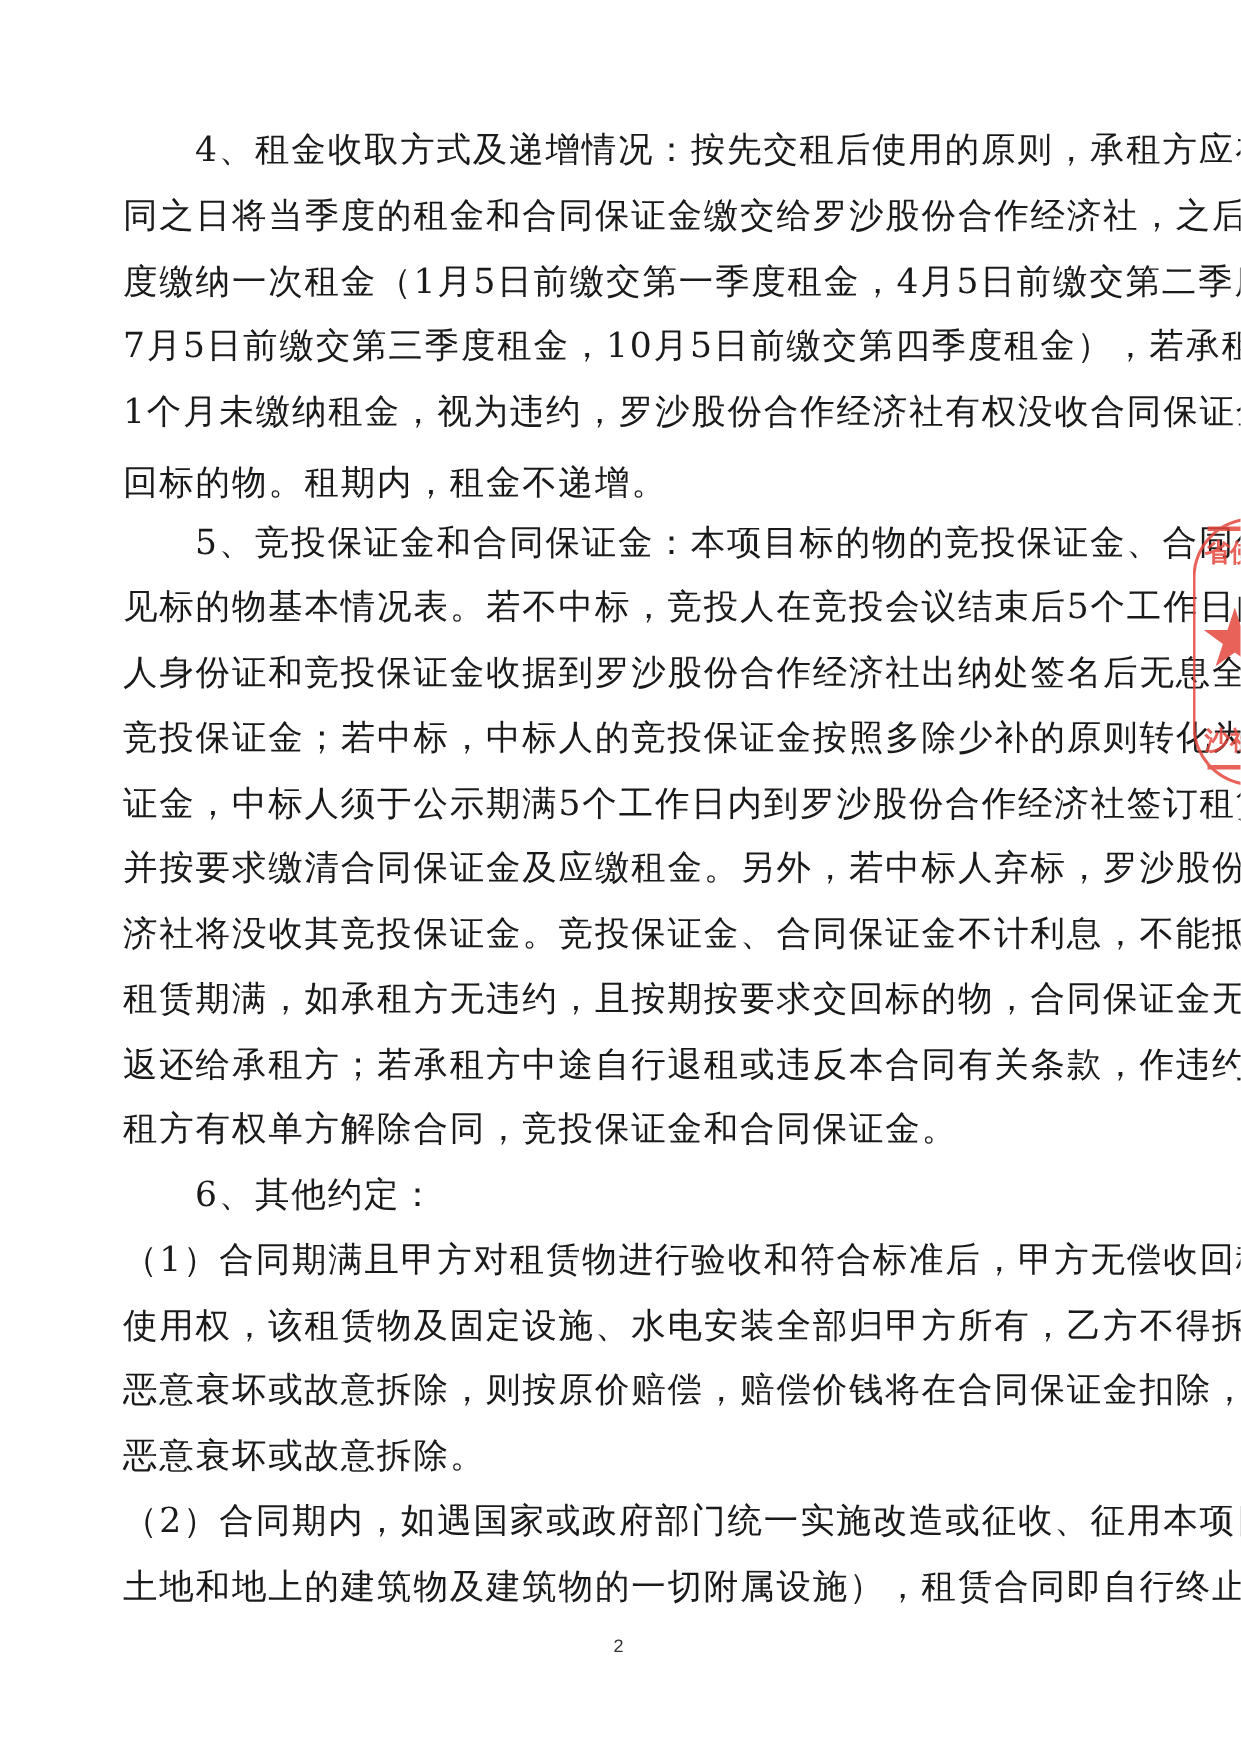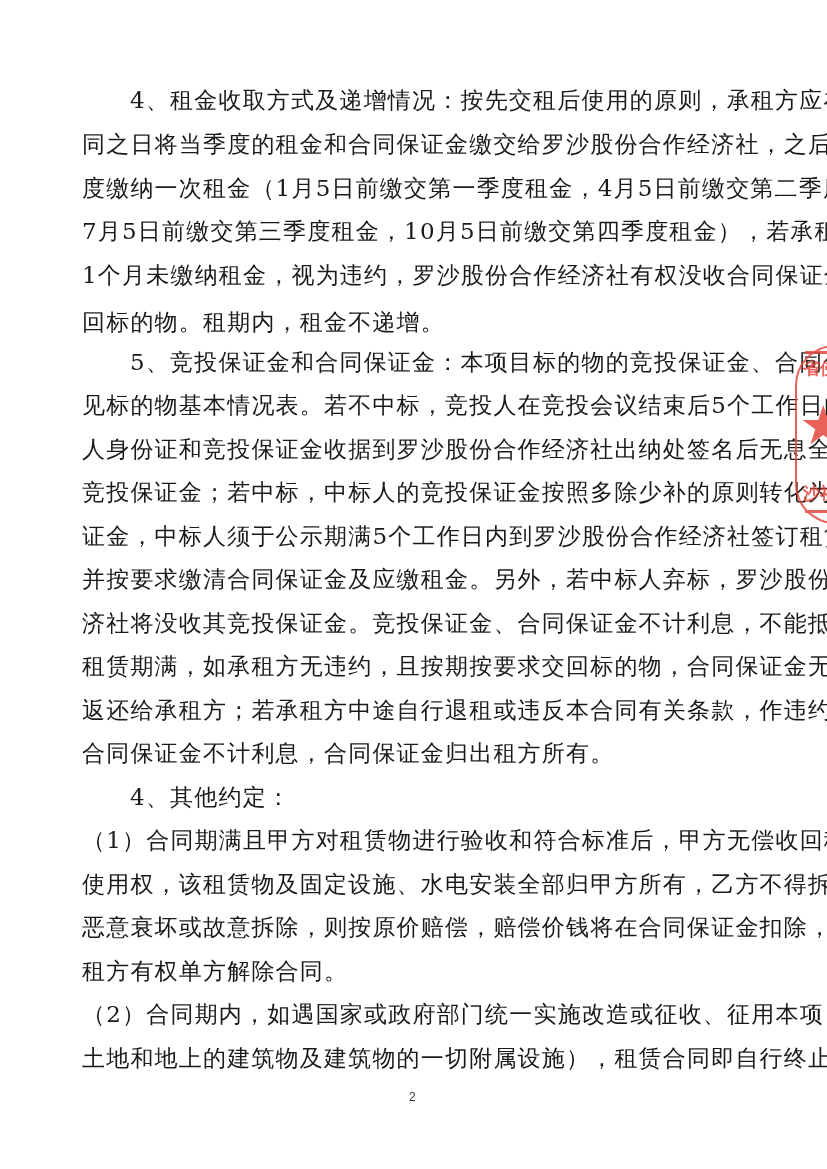--- a/index.html
+++ b/index.html
@@ -60,32 +60,32 @@
   <div>
     <div class="line indent" style="top:348px">5、竞投保证金和合同保证金：本项目标的物的竞投保证金、合同保证金详</div>
     <div class="line" style="top:391px">见标的物基本情况表。若不中标，竞投人在竞投会议结束后5个工作日内凭个</div>
     <div class="line" style="top:435px">人身份证和竞投保证金收据到罗沙股份合作经济社出纳处签名后无息全额退还</div>
     <div class="line" style="top:478px">竞投保证金；若中标，中标人的竞投保证金按照多除少补的原则转化为合同保</div>
     <div class="line" style="top:522px">证金，中标人须于公示期满5个工作日内到罗沙股份合作经济社签订租赁合同</div>
     <div class="line" style="top:565px">并按要求缴清合同保证金及应缴租金。另外，若中标人弃标，罗沙股份合作经</div>
     <div class="line" style="top:609px">济社将没收其竞投保证金。竞投保证金、合同保证金不计利息，不能抵作租金。</div>
     <div class="line" style="top:652px">租赁期满，如承租方无违约，且按期按要求交回标的物，合同保证金无息全额</div>
     <div class="line" style="top:696px">返还给承租方；若承租方中途自行退租或违反本合同有关条款，作违约处理，出</div>
-    <div class="line last" style="top:739px">合同保证金不计利息，合同保证金归出租方所有。</div>
+    <div class="line last" style="top:739px">租方有权单方解除合同，竞投保证金和合同保证金。</div>
   </div>
 
   <div>
-    <div class="line indent last" style="top:783px">4、其他约定：</div>
+    <div class="line indent last" style="top:783px">6、其他约定：</div>
   </div>
 
   <div>
     <div class="line paren" style="top:826px">（1）合同期满且甲方对租赁物进行验收和符合标准后，甲方无偿收回租赁物</div>
     <div class="line" style="top:870px">使用权，该租赁物及固定设施、水电安装全部归甲方所有，乙方不得拆除，如</div>
     <div class="line" style="top:913px">恶意衰坏或故意拆除，则按原价赔偿，赔偿价钱将在合同保证金扣除，其余属</div>
-    <div class="line last" style="top:957px">租方有权单方解除合同。</div>
+    <div class="line last" style="top:957px">恶意衰坏或故意拆除。</div>
   </div>
 
   <div>
     <div class="line paren" style="top:1000px">（2）合同期内，如遇国家或政府部门统一实施改造或征收、征用本项目（含</div>
     <div class="line" style="top:1044px">土地和地上的建筑物及建筑物的一切附属设施），租赁合同即自行终止，甲乙</div>
   </div>
 
   <div class="page-number">2</div>
 
   <div class="stamp">

